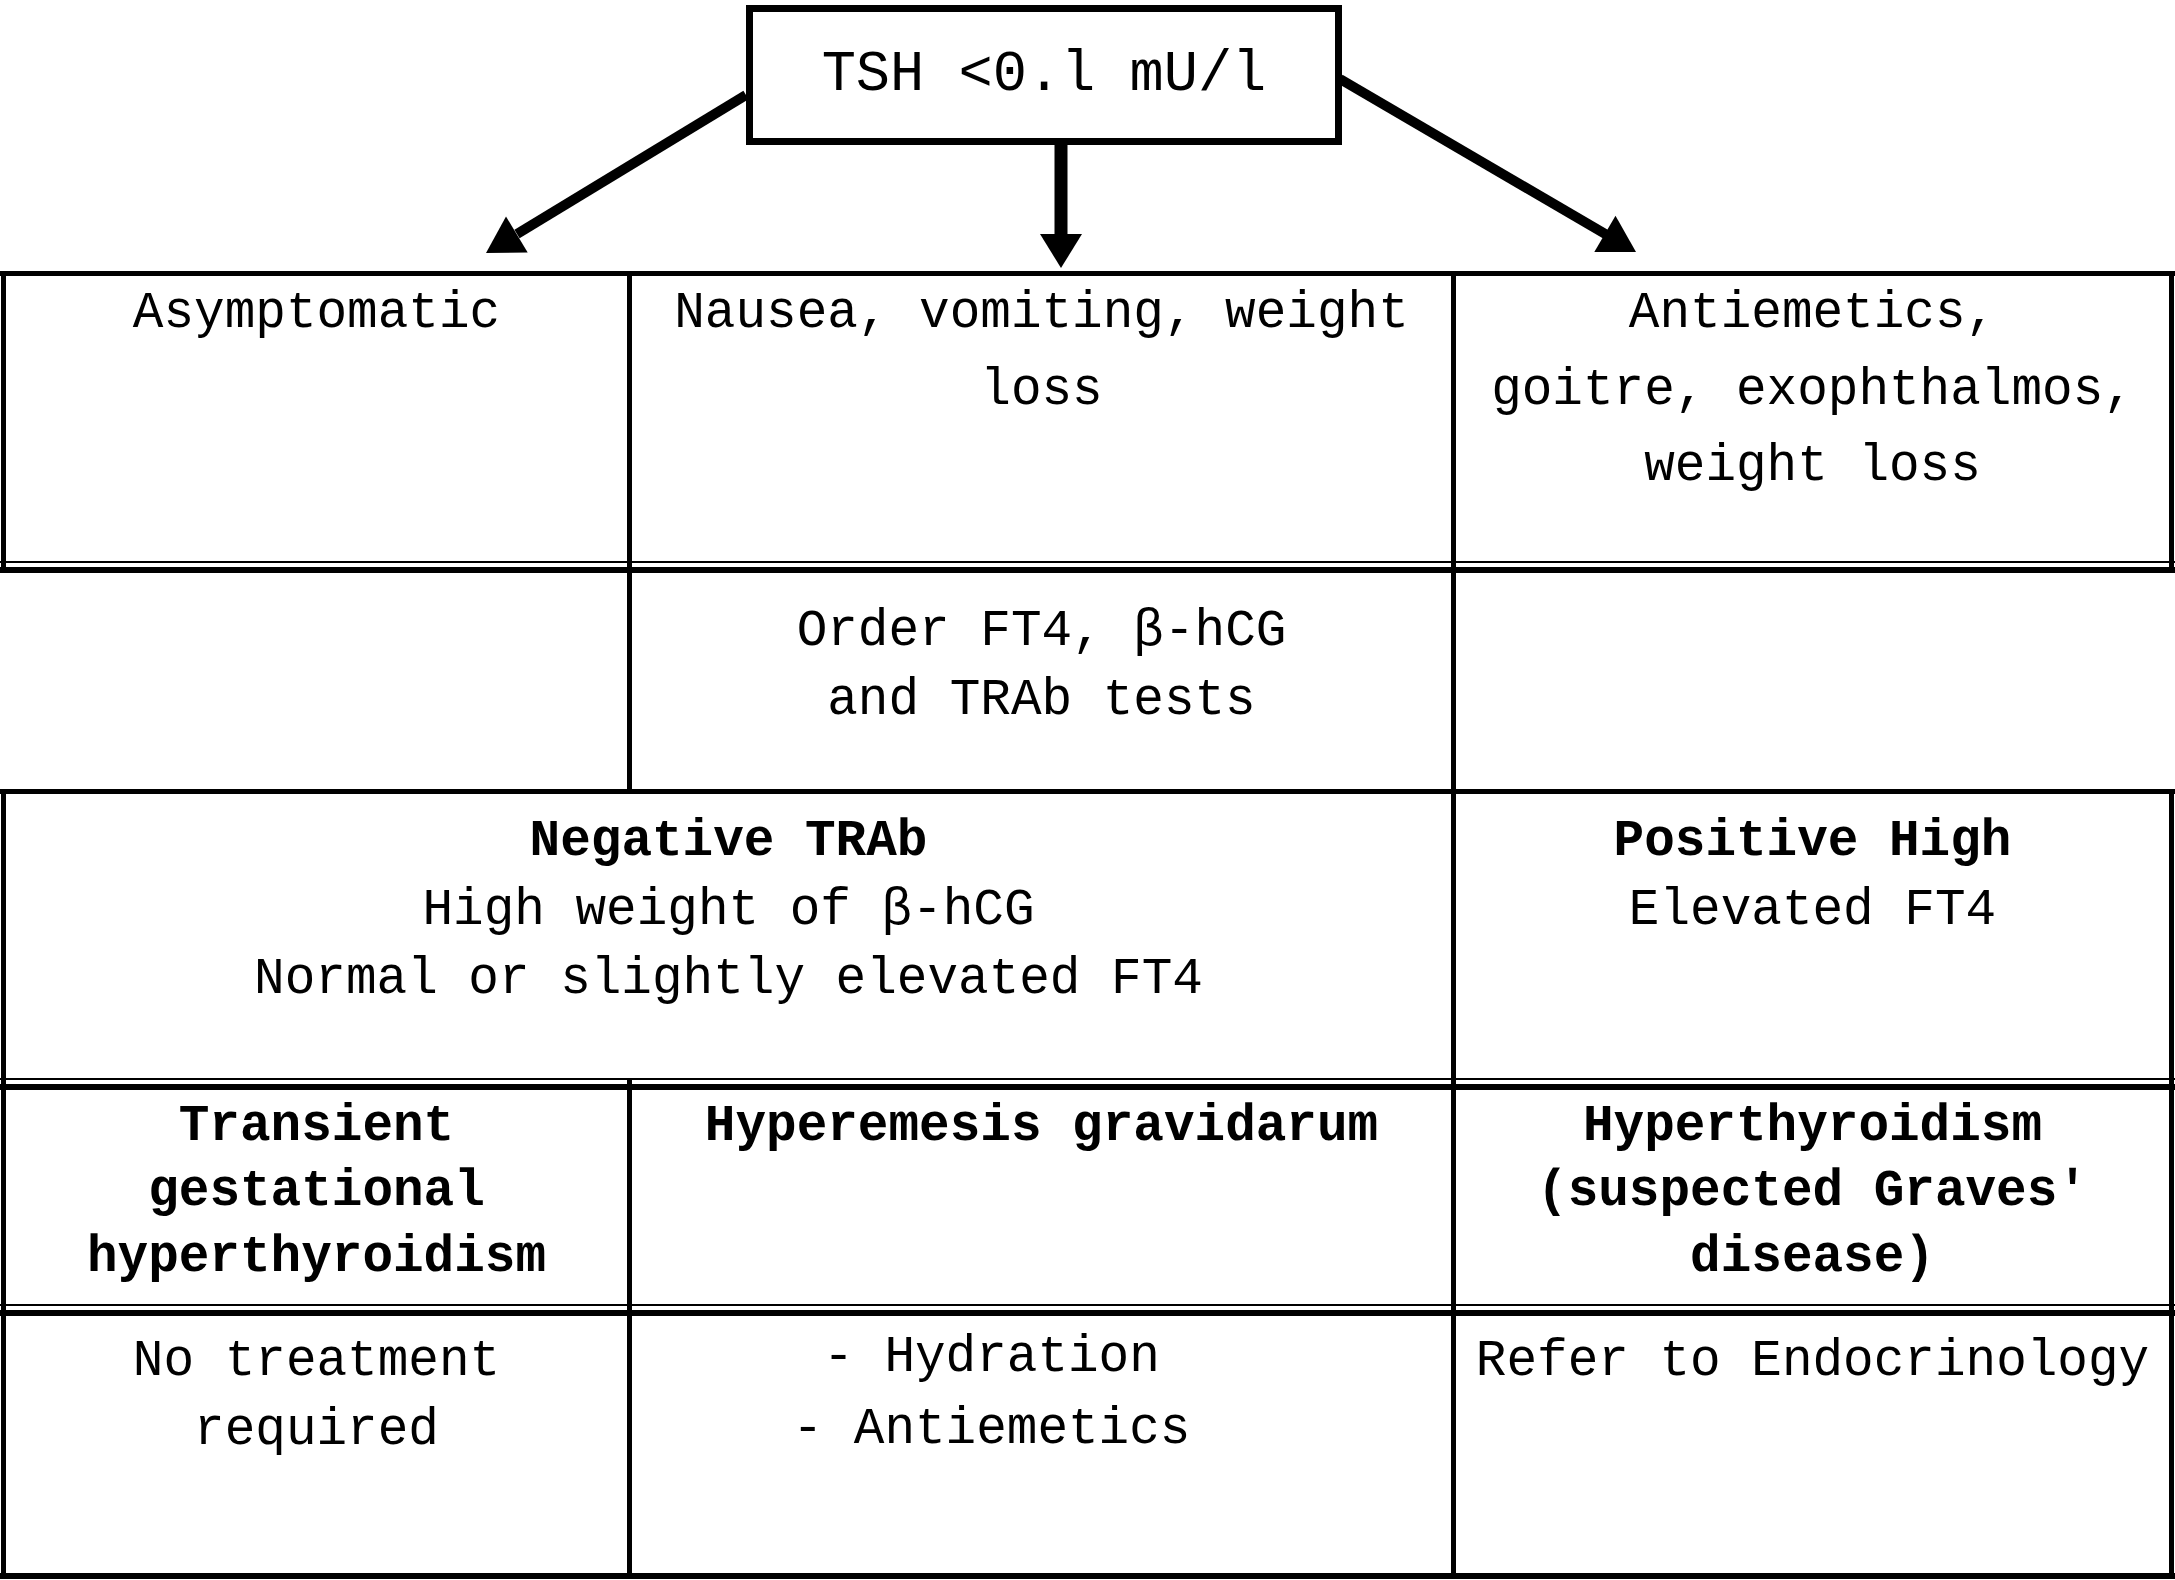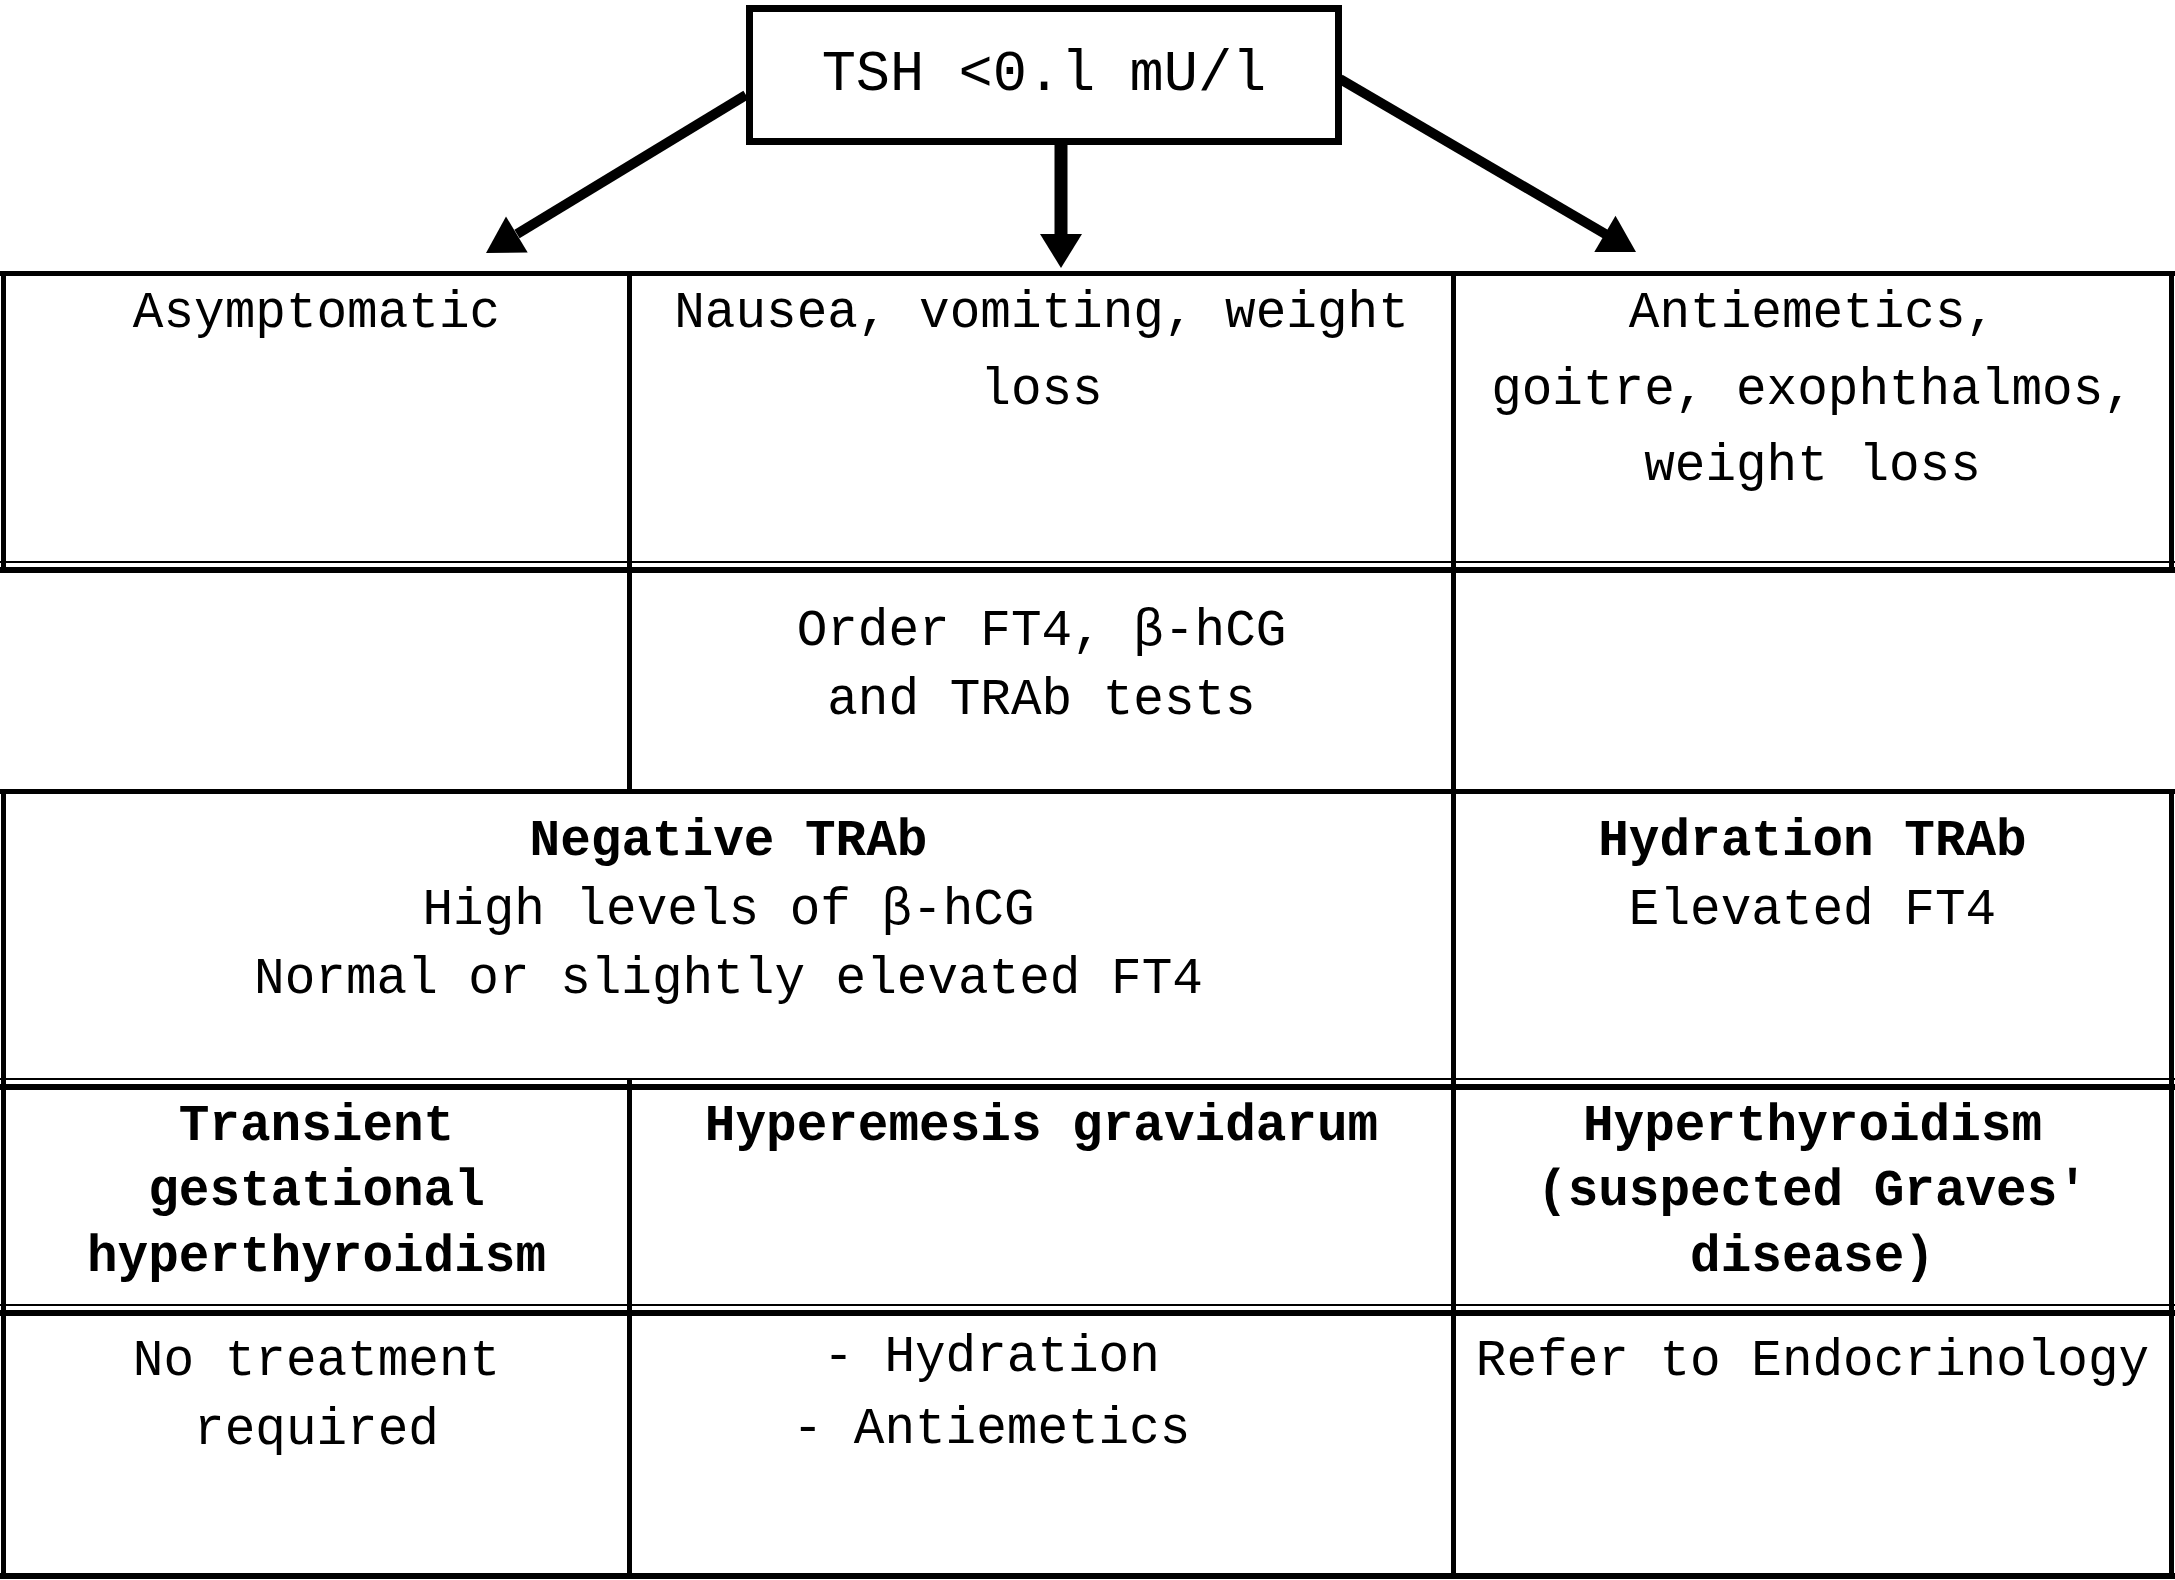--- a/index.html
+++ b/index.html
@@ -97,25 +97,25 @@
     <div>weight loss</div>
   </div>
 
   <div class="cell c-r2c2">
     <div>Order FT4, β-hCG</div>
     <div>and TRAb tests</div>
   </div>
 
   <div class="cell c-r3c12">
     <div class="b">Negative TRAb</div>
-    <div>High levels of β-hCG</div>
+    <div>High weight of β-hCG</div>
     <div>Normal or slightly elevated FT4</div>
   </div>
   <div class="cell c-r3c3">
-    <div class="b">Hydration TRAb</div>
+    <div class="b">Positive High</div>
     <div>Elevated FT4</div>
   </div>
 
   <div class="cell c-r4c1 lh128">
     <div>Transient gestational</div>
     <div>hyperthyroidism</div>
   </div>
   <div class="cell c-r4c2 lh128">
     <div>Hyperemesis gravidarum</div>
   </div>

